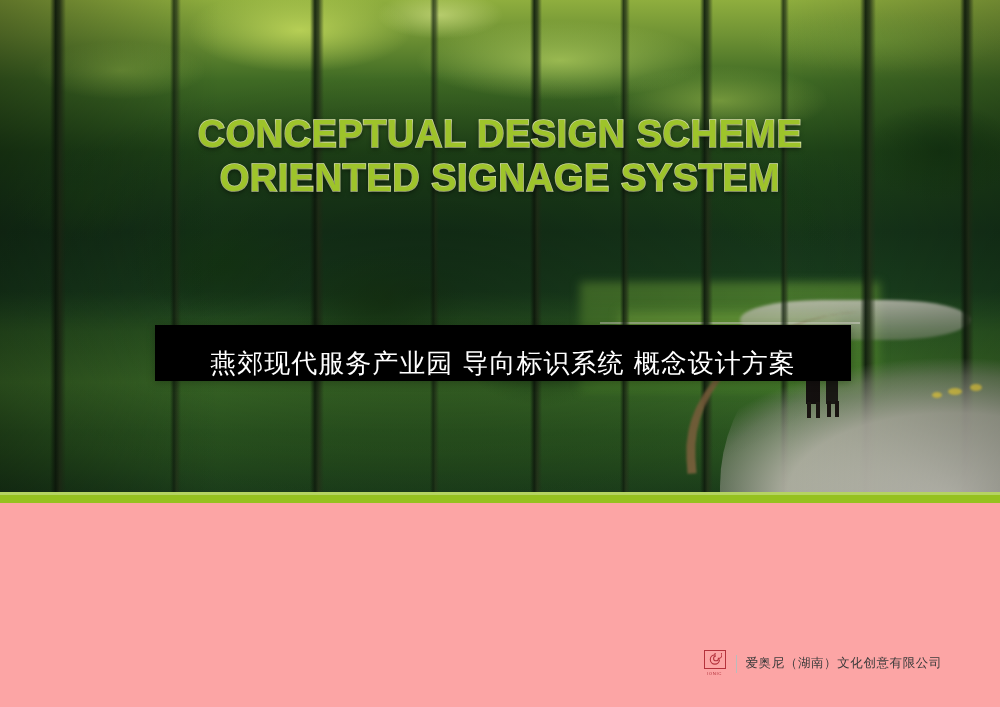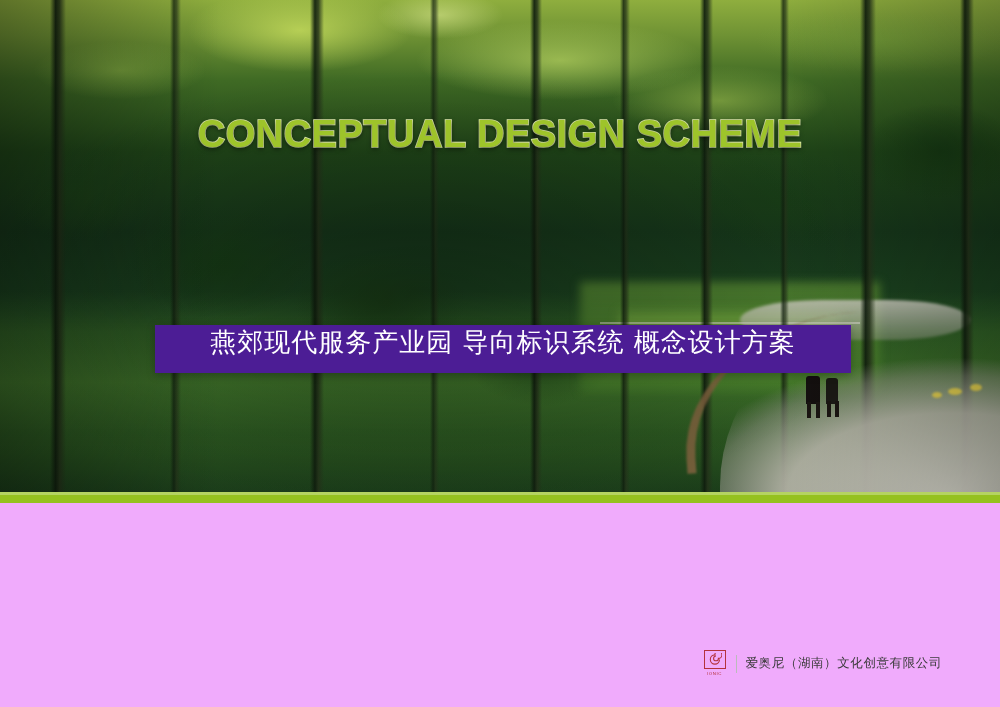--- a/index.html
+++ b/index.html
@@ -146,23 +146,23 @@
     paint-order:stroke fill;
     text-shadow:0 2px 5px rgba(0,0,0,.55);
     white-space:nowrap;
   }
   .title-line.l2 { font-size:39px; letter-spacing:.2px; }
 
   
   .subtitle-bar {
     position:absolute;
     left:155px; top:325px;
-    width:696px; height:48px;
-    background:#4c1d95;
-    display:flex; align-items:flex-start; justify-content:center;
+    width:696px; height:56px;
+    background:#000000;
+    display:flex; align-items:flex-end; justify-content:center;
     z-index:7;
     box-shadow:0 2px 8px rgba(0,0,0,.25);
   }
   .subtitle-text {
     color:#ffffff;
     font-size:26px;
     letter-spacing:1px;
     font-family:"DejaVu Sans", sans-serif;
     white-space:nowrap;
   }
@@ -176,21 +176,21 @@
   }
   .hero-rule-hi {
     position:absolute; left:0; top:0; width:100%; height:3px;
     background:rgba(255,255,255,.30);
   }
 
   
   .footer {
     position:absolute; left:0; top:503px;
     width:1000px; height:204px;
-    background:#f0abfc;
+    background:#fca5a5;
   }
   .footer-brand {
     position:absolute;
     right:58px; bottom:30px;
     display:flex; align-items:center; gap:9px;
   }
   .logo-mark {
     width:24px; height:27px;
     display:flex; flex-direction:column;
     align-items:center; justify-content:space-between;
@@ -261,20 +261,21 @@
 
     <div class="flower" style="right:38px;top:388px;width:14px;height:7px;"></div>
     <div class="flower" style="right:18px;top:384px;width:12px;height:7px;"></div>
     <div class="flower" style="right:58px;top:392px;width:10px;height:6px;"></div>
 
     <div class="shade"></div>
   </div>
 
   <div class="title-block">
     <div class="title-line l1">CONCEPTUAL DESIGN SCHEME</div>
+    <div class="title-line l3">ORIENTED SIGNAGE SYSTEM</div>
   </div>
 
   <div class="subtitle-bar">
     <span class="subtitle-text">燕郊现代服务产业园 导向标识系统 概念设计方案</span>
   </div>
 
   <div class="hero-rule">
     <div class="hero-rule-hi"></div>
   </div>
 

